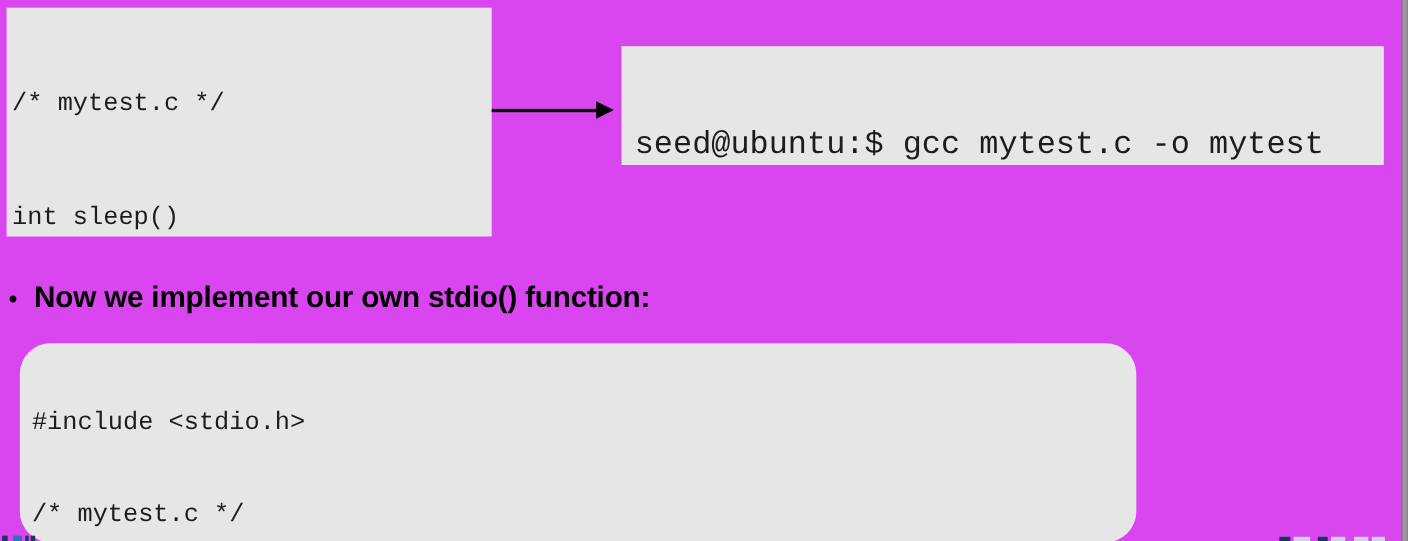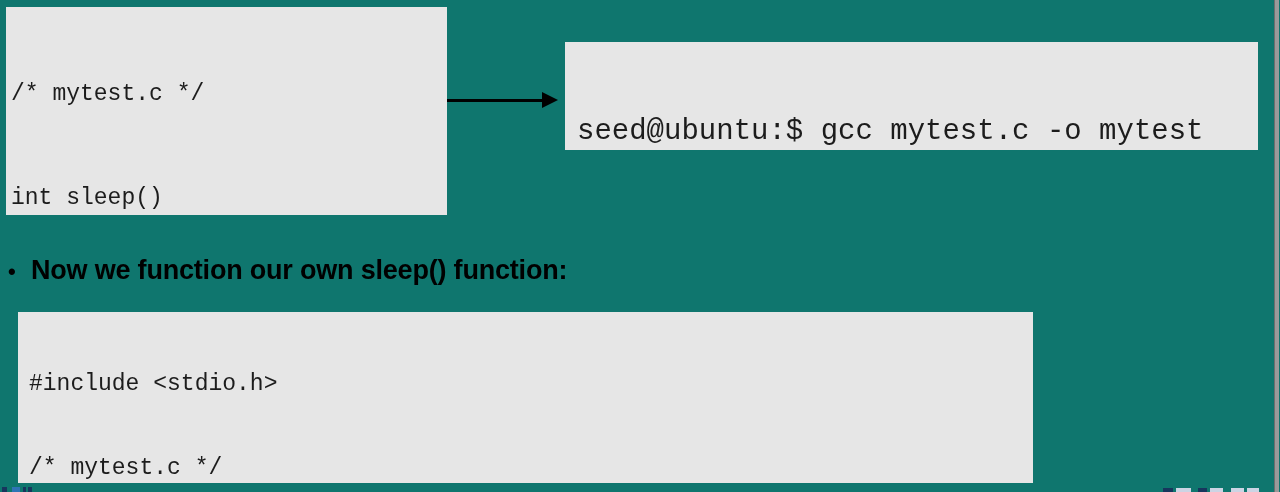--- a/index.html
+++ b/index.html
@@ -1,20 +1,20 @@
 <!DOCTYPE html>
 <html><head>
 <meta charset="utf-8">
 <style>
   html, body { margin: 0; padding: 0; background: #ffffff; }
   .slide {
     position: relative;
     width: 1280px;
     height: 492px;
-    background: #0f766e;
+    background: #d946ef;
     overflow: hidden;
     font-family: "Liberation Sans", sans-serif;
   }
   .codebox {
     position: absolute;
     background: #e6e6e6;
     color: #1c1c1c;
     font-family: "Liberation Mono", monospace;
     white-space: pre;
     overflow: hidden;
@@ -25,21 +25,22 @@
     padding: 1px 0 0 5px;
   }
   .box-terminal {
     left: 565px; top: 42px; width: 681px; height: 108px;
     font-size: 29px; line-height: 36px;
     padding: 0 0 0 12px;
   }
   .box-sleep {
     left: 18px; top: 312px; width: 1004px; height: 170px;
     font-size: 23px; line-height: 28.3px;
-    padding: 1px 0 0 11px;
+    padding: 1px 0 10px 11px;
+    border-radius: 28px;
   }
   .code-line { white-space: pre; }
 
   .arrow-shaft {
     position: absolute;
     left: 447px; top: 99px;
     width: 97px; height: 3px;
     background: #000000;
   }
   .arrow-head {
@@ -98,21 +99,21 @@
   <div class="arrow-head"></div>
 
   <div class="codebox box-terminal">
     <div class="code-line">seed@ubuntu:$ gcc mytest.c -o mytest</div>
     
     
   </div>
 
   <div class="bullet-row">
     <span class="bullet-marker">•</span>
-    <span>Now we function our own sleep() function:</span>
+    <span>Now we implement our own stdio() function:</span>
   </div>
 
   <div class="codebox box-sleep">
     <div class="code-line">#include &lt;stdio.h&gt;</div>
     <div class="code-line">/* mytest.c */</div>
     
     
     
     
   </div>

